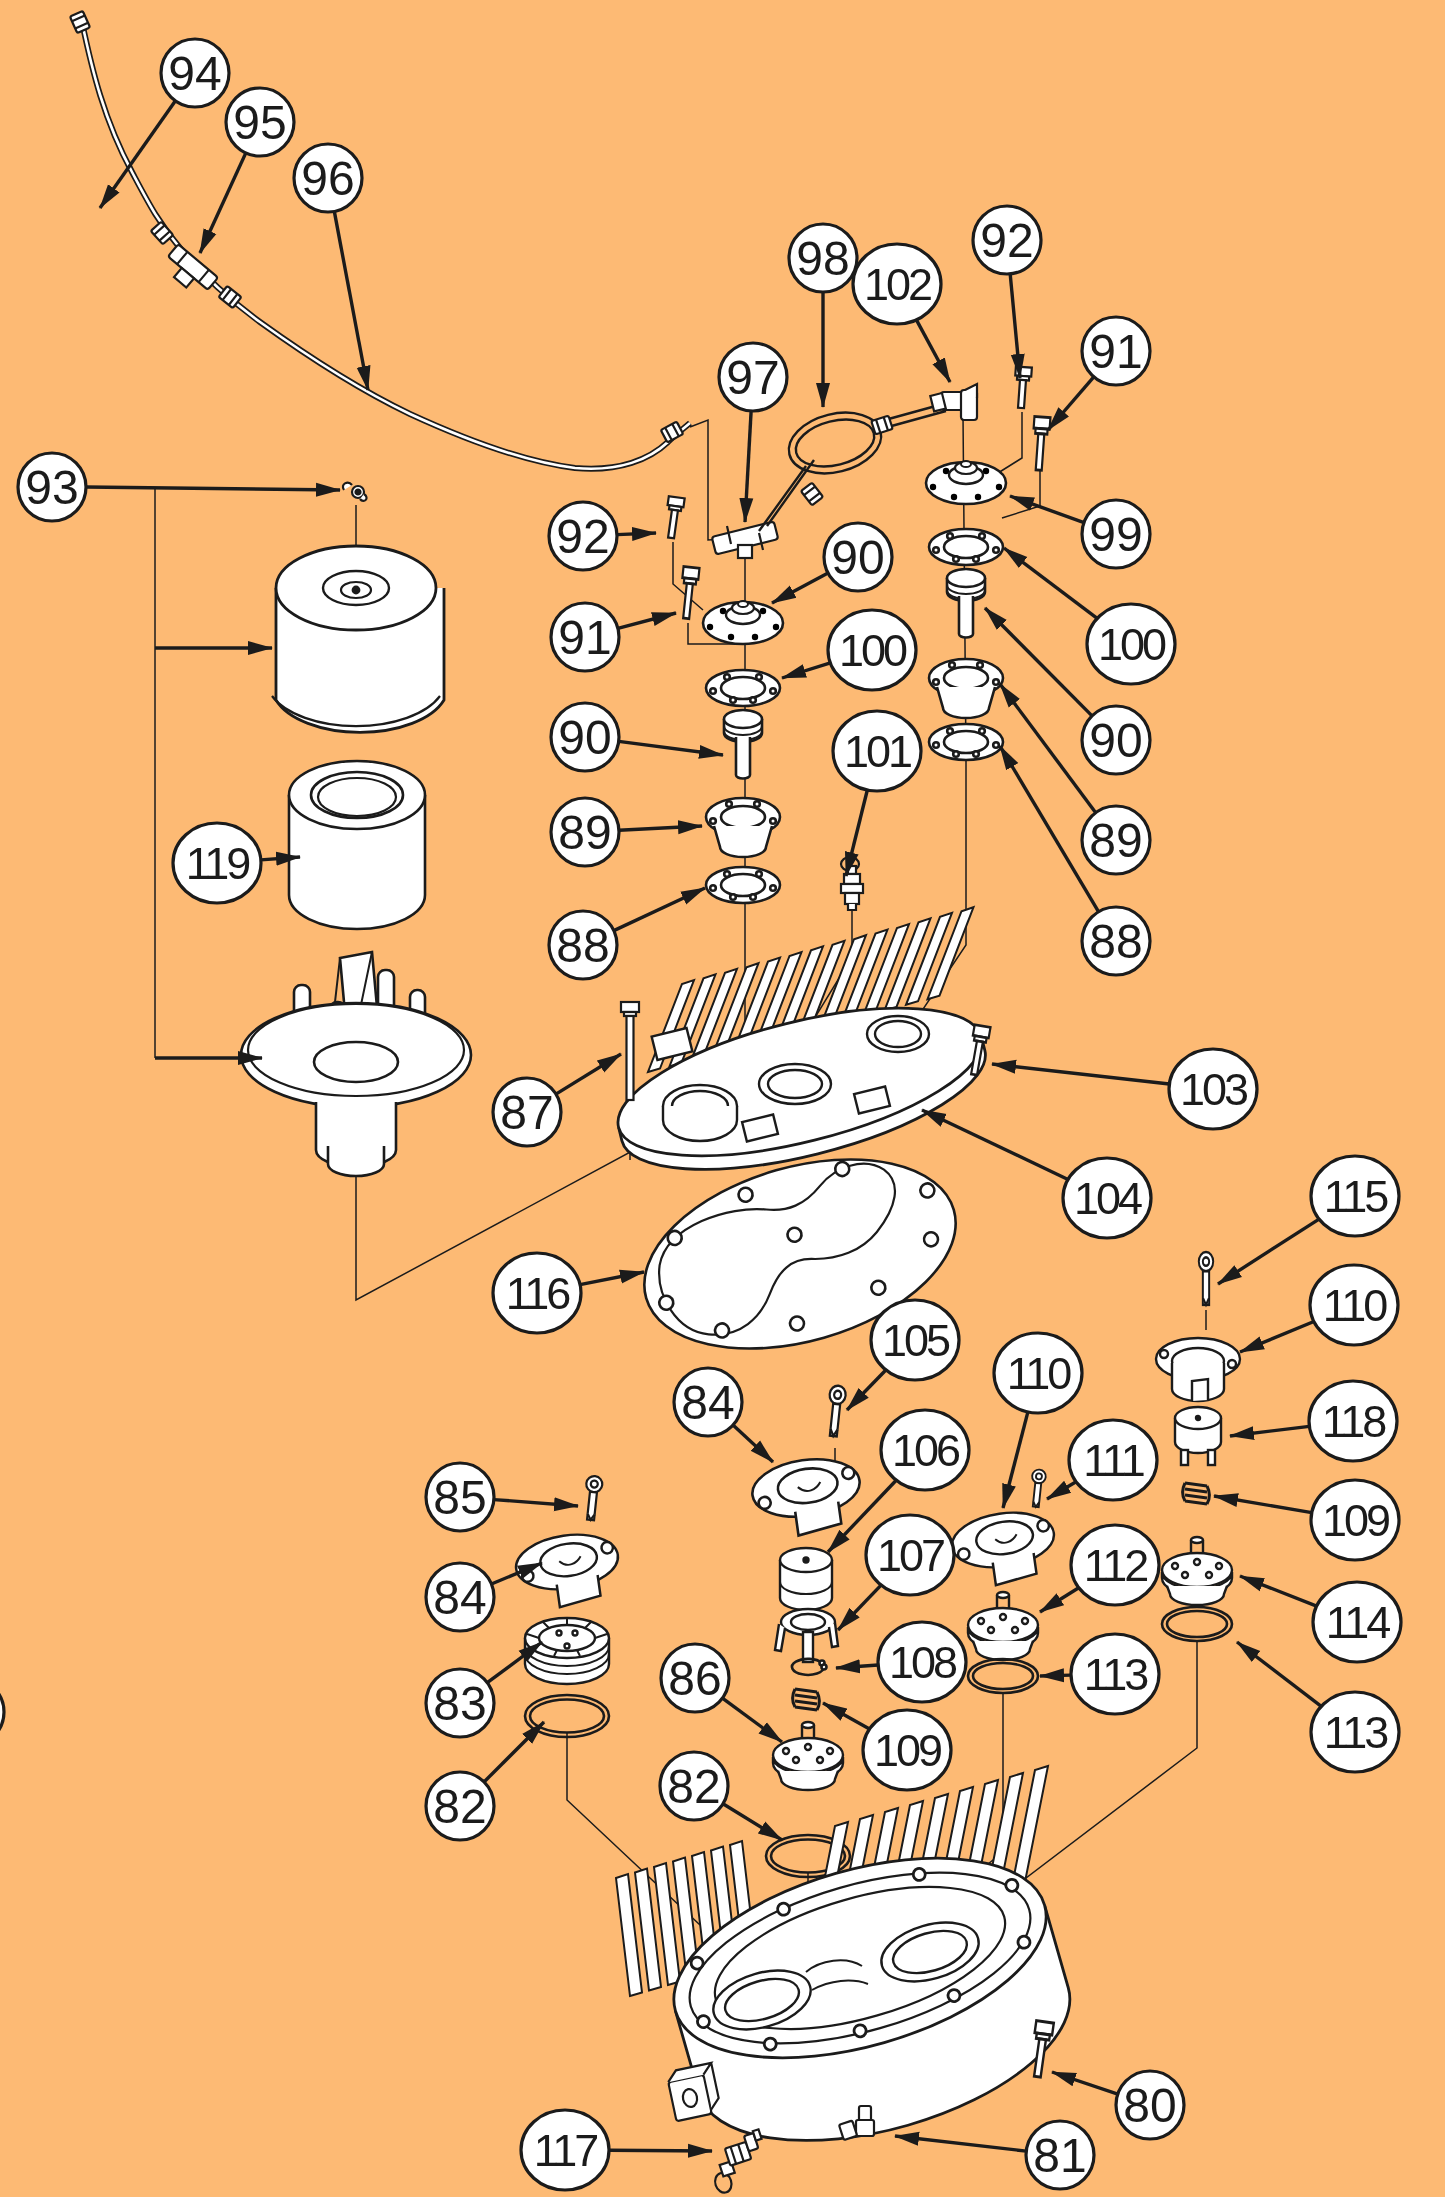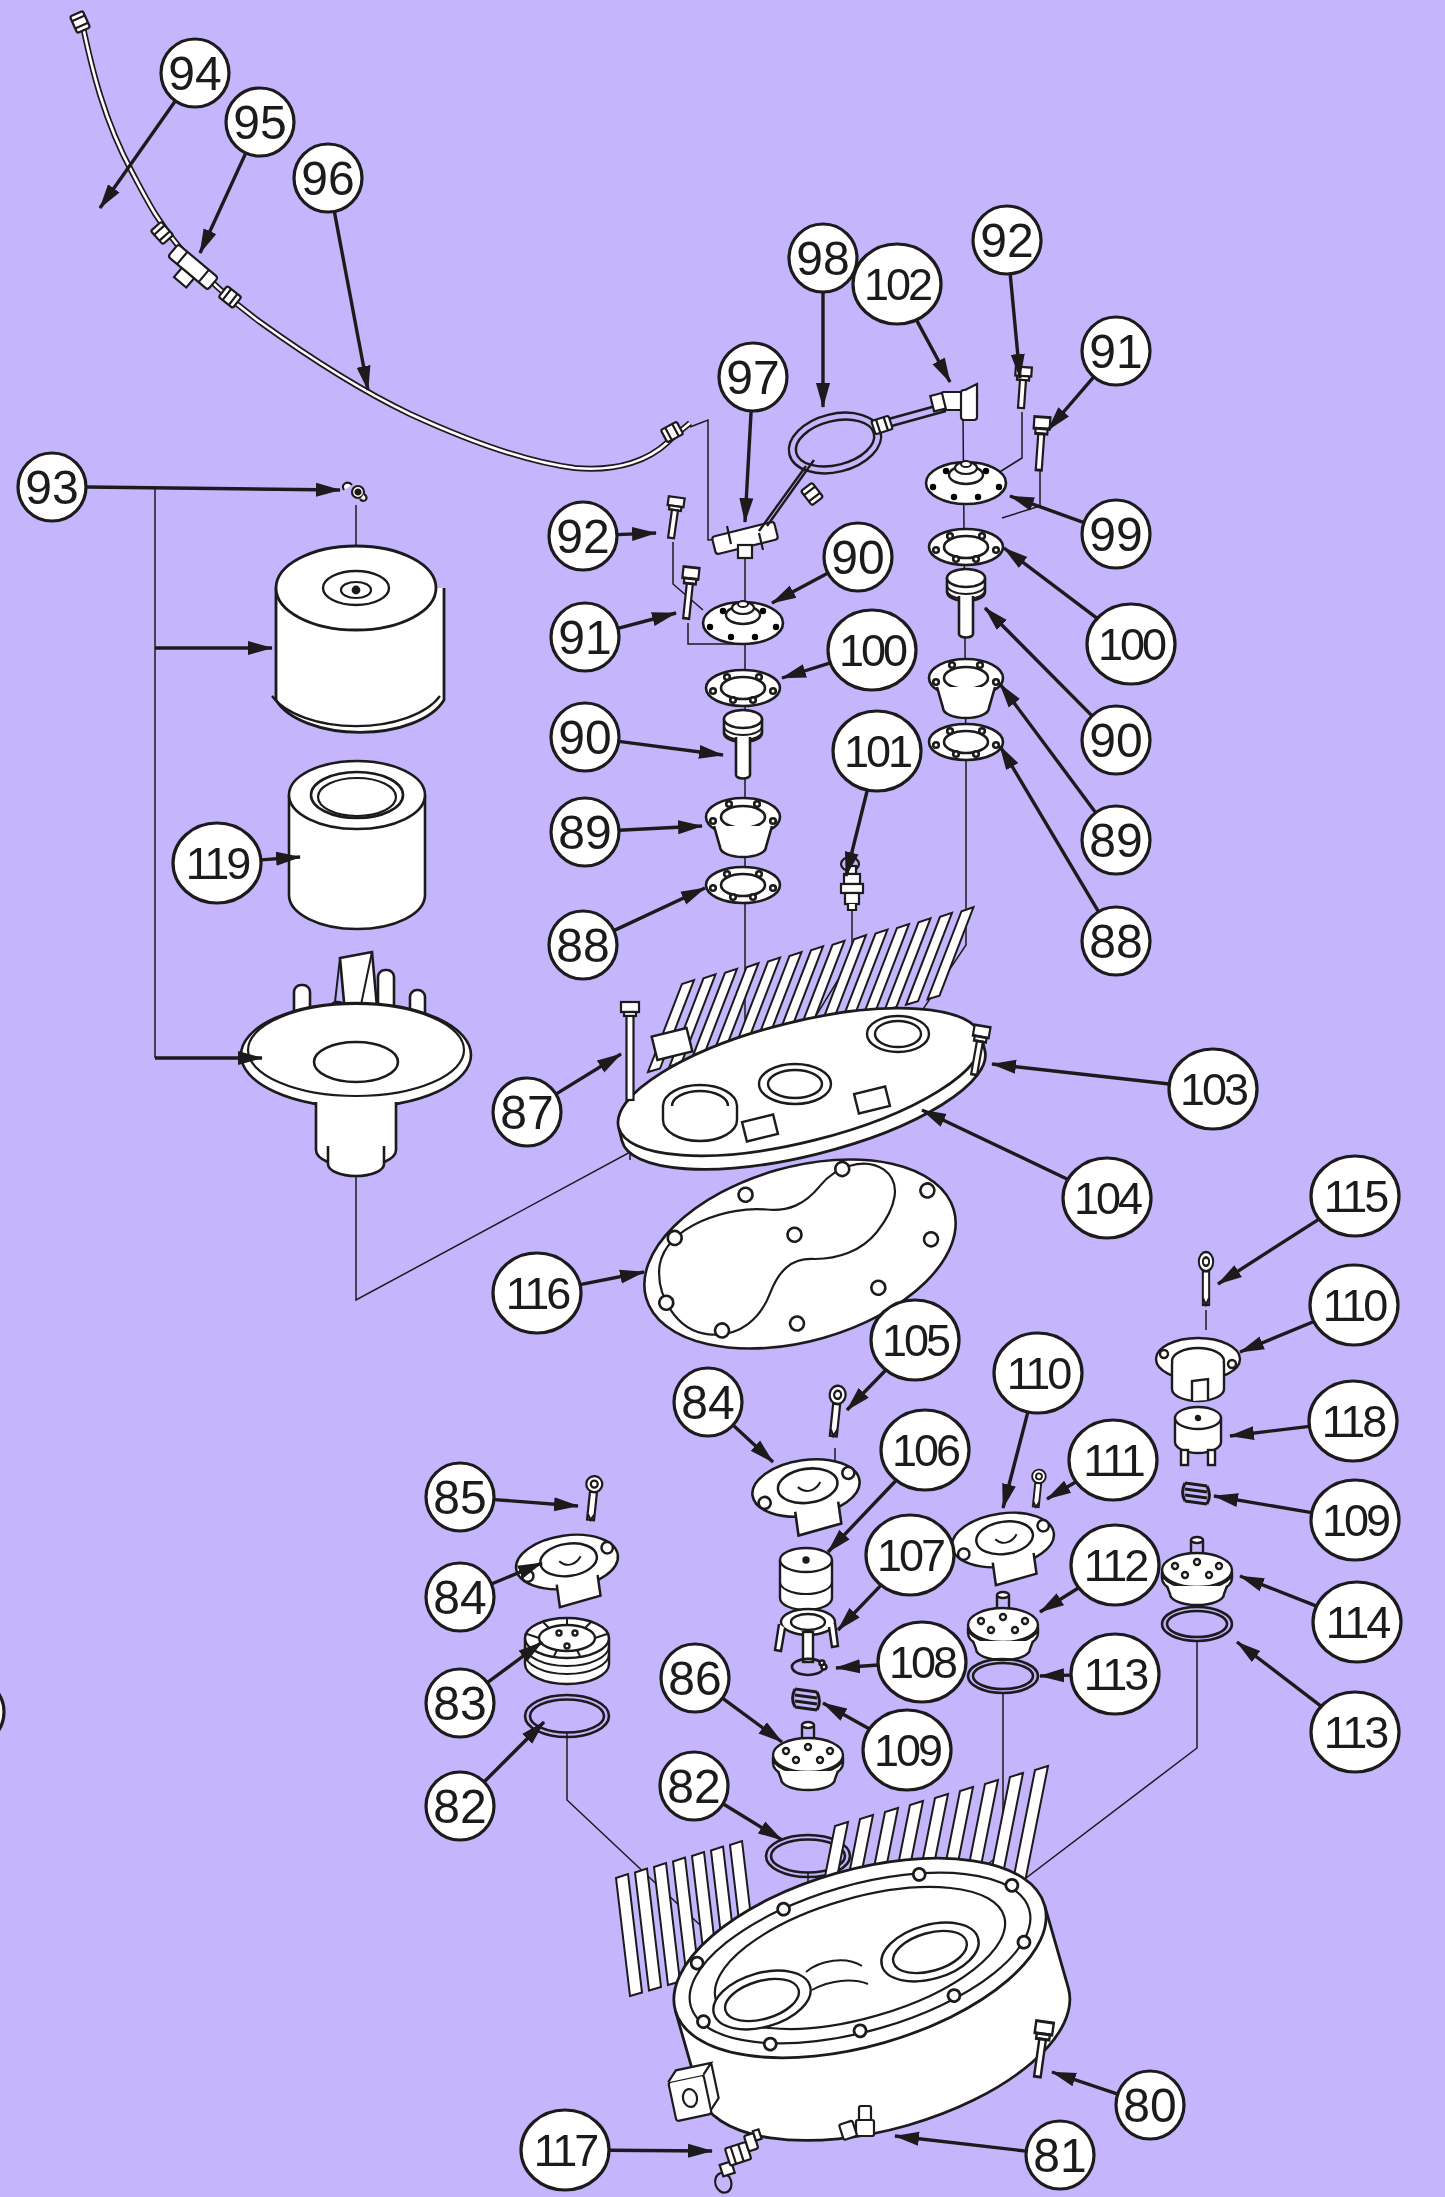--- a/index.html
+++ b/index.html
@@ -1,16 +1,16 @@
 <!DOCTYPE html>
 <html><head>
 <meta charset="utf-8">
 <style>
   html,body{margin:0;padding:0;background:#fff}
-  .stage{width:1445px;height:2197px;position:relative;background:#c4b5fd;overflow:hidden}
+  .stage{width:1445px;height:2197px;position:relative;background:#fdba74;overflow:hidden}
   svg{display:block}
   .balloon-text{font-family:"Liberation Sans","DejaVu Sans",sans-serif;fill:#1b1b1b;}
 </style>
 </head>
 <body>
 
 <div class="stage">
 <svg id="diagram" viewBox="0 0 1445 2197" width="1445" height="2197">
   <defs>
     <marker id="ah" markerUnits="userSpaceOnUse" markerWidth="26" markerHeight="16" refX="24" refY="8" orient="auto">

